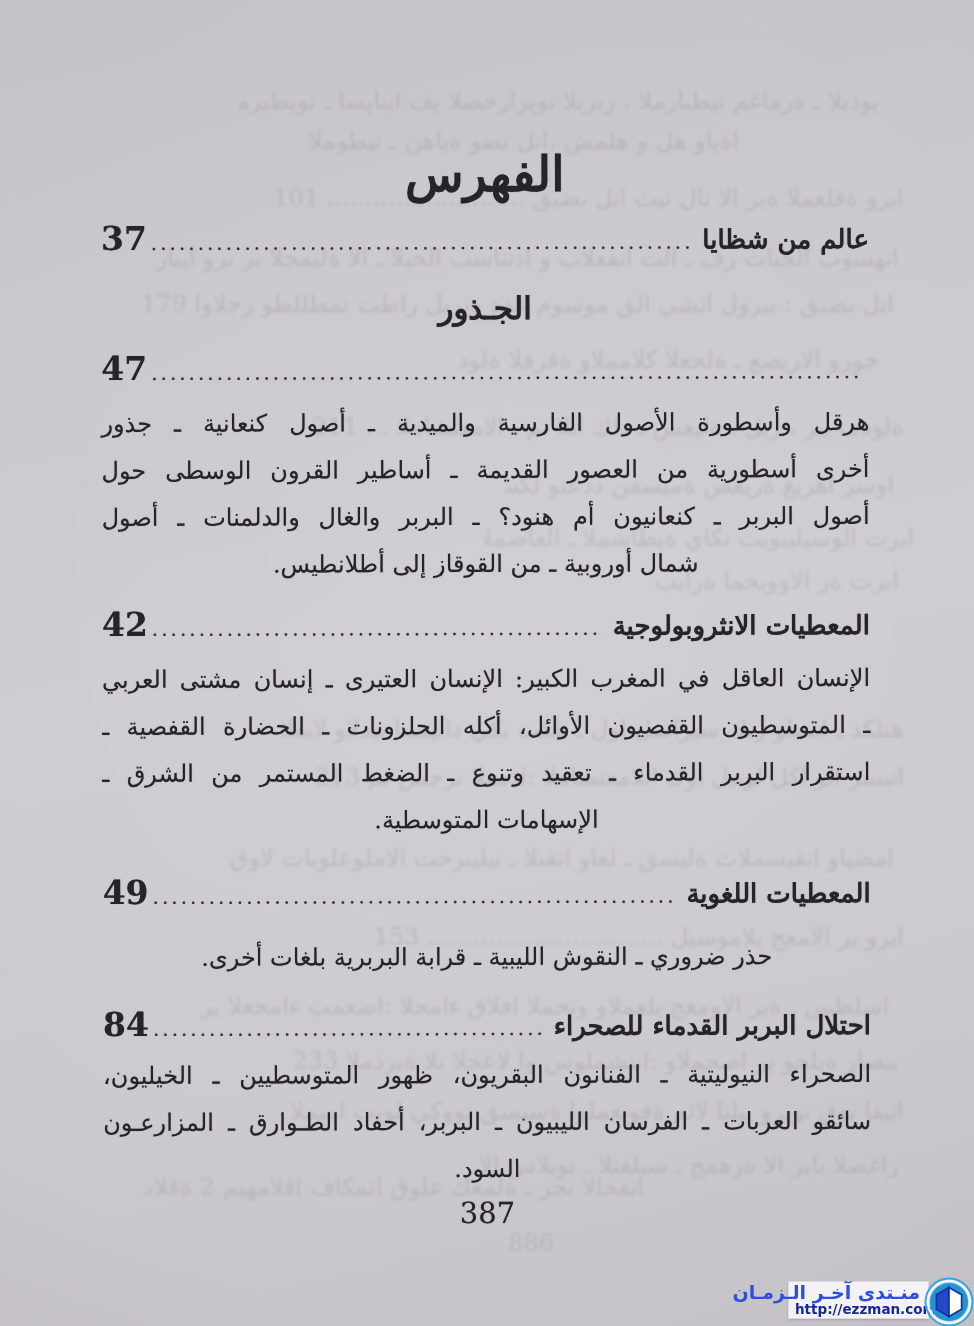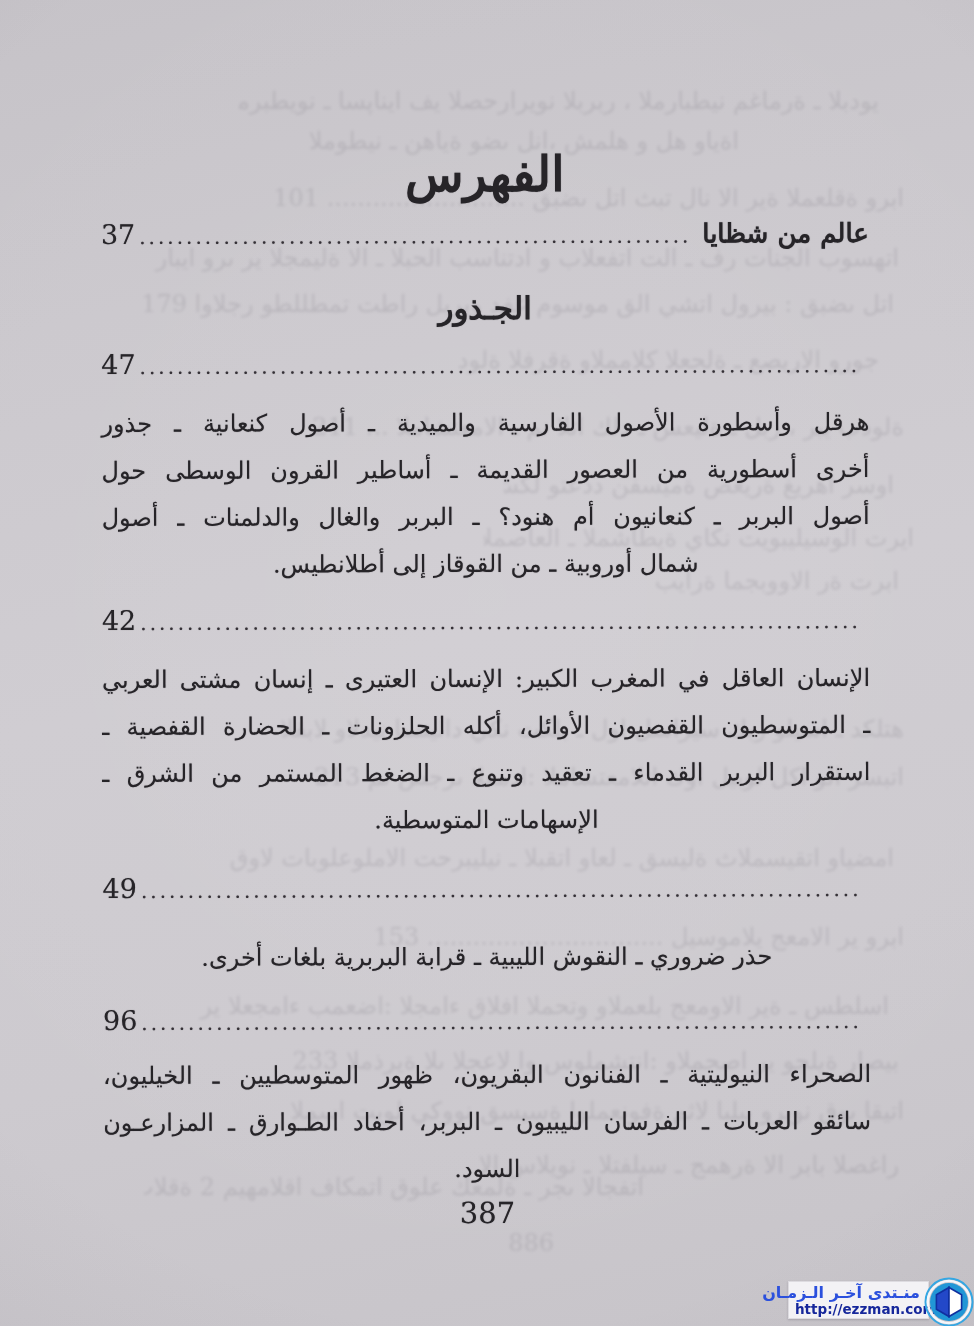--- a/index.html
+++ b/index.html
@@ -65,22 +65,22 @@
     white-space: nowrap;
     direction: ltr;
     text-align: left;
     font-size: 20px;
     letter-spacing: 3px;
     margin: 0 10px 0 4px;
     color: #343036;
     font-weight: 400;
   }
   .page-num {
-    font-size: 27px;
-    font-weight: 400;
+    font-size: 33px;
+    font-weight: 700;
     direction: ltr;
   }
   .e0 { top: 218px; }
   .e2 { top: 348px; }
   .e4 { top: 604px; }
   .e6 { top: 872px; }
   .e8 { top: 1004px; }
 
   .para { font-size: 24px; }
   .p3 { top: 400px; }
@@ -113,21 +113,21 @@
     border: 1px solid #dddbe0;
     box-shadow: 0 1px 2px rgba(70,65,80,0.25);
     box-sizing: border-box;
     padding: 2px 8px 0 6px;
     font-family: "DejaVu Sans", "Liberation Sans", sans-serif;
   }
   .wm-name {
     display: block;
     text-align: left;
     direction: rtl;
-    font-size: 16px;
+    font-size: 19px;
     font-weight: 700;
     color: #2b50dd;
     line-height: 17px;
     white-space: nowrap;
   }
   .wm-url {
     display: block;
     direction: ltr;
     text-align: left;
     font-size: 13.5px;
@@ -188,43 +188,46 @@
     </div>
 
     <div class="block para p3 ink">
         <div class="para-line">هرقل وأسطورة الأصول الفارسية والميدية ـ أصول كنعانية ـ جذور</div>
         <div class="para-line">أخرى أسطورية من العصور القديمة ـ أساطير القرون الوسطى حول</div>
         <div class="para-line">أصول البربر ـ كنعانيون أم هنود؟ ـ البربر والغال والدلمنات ـ أصول</div>
         <div class="para-line last">شمال أوروبية ـ من القوقاز إلى أطلانطيس.</div>
       </div>
 
     <div class="block entry e4 ink">
+      <span class="entry-title">المعطيات الانثروبولوجية</span>
       <span class="leader">................................................................................................................................................................</span>
       <span class="page-num">42</span>
     </div>
 
     <div class="block para p5 ink">
         <div class="para-line">الإنسان العاقل في المغرب الكبير: الإنسان العتيرى ـ إنسان مشتى العربي</div>
         <div class="para-line">ـ المتوسطيون القفصيون الأوائل، أكله الحلزونات ـ الحضارة القفصية ـ</div>
         <div class="para-line">استقرار البربر القدماء ـ تعقيد وتنوع ـ الضغط المستمر من الشرق ـ</div>
         <div class="para-line last">الإسهامات المتوسطية.</div>
       </div>
 
     <div class="block entry e6 ink">
+      <span class="entry-title">المعطيات اللغوية</span>
       <span class="leader">................................................................................................................................................................</span>
       <span class="page-num">49</span>
     </div>
 
     <div class="block para p7 ink">
         <div class="para-line last">حذر ضروري ـ النقوش الليبية ـ قرابة البربرية بلغات أخرى.</div>
       </div>
 
     <div class="block entry e8 ink">
-      <span class="leader">................................................................................................................................................................</span>
-      <span class="page-num">96</span>
+      <span class="entry-title">احتلال البربر القدماء للصحراء</span>
+      <span class="leader">................................................................................................................................................................</span>
+      <span class="page-num">84</span>
     </div>
 
     <div class="block para p9 ink">
         <div class="para-line">الصحراء النيوليتية ـ الفنانون البقريون، ظهور المتوسطيين ـ الخيليون،</div>
         <div class="para-line">سائقو العربات ـ الفرسان الليبيون ـ البربر، أحفاد الطـوارق ـ المزارعـون</div>
         <div class="para-line last">السود.</div>
       </div>
 
     <div class="block folio ink">387</div>
 

